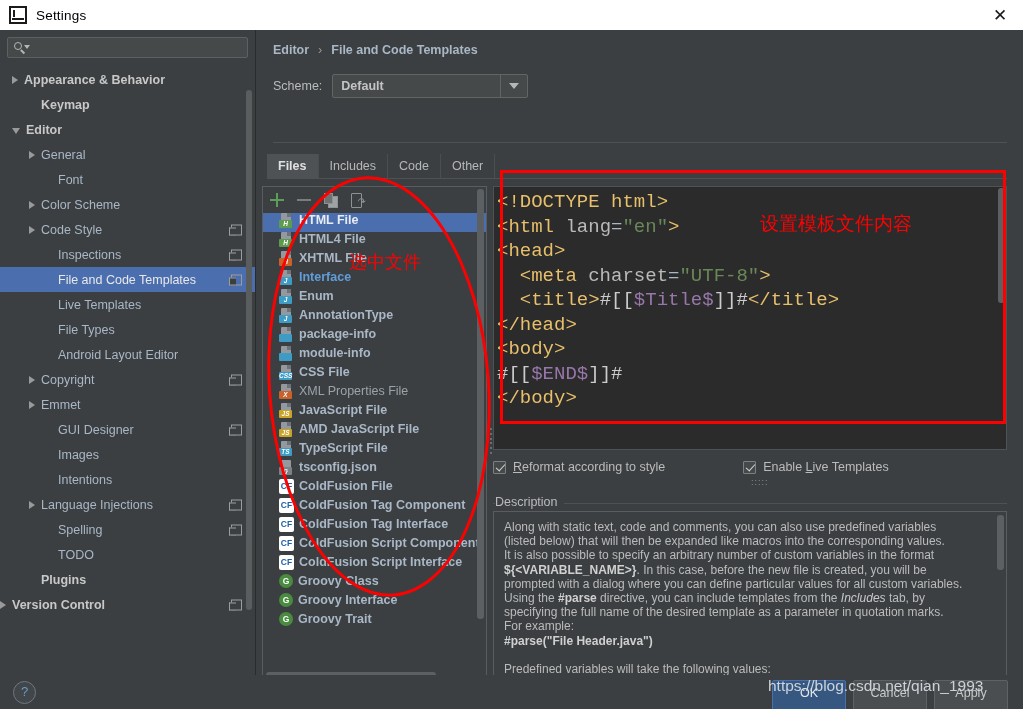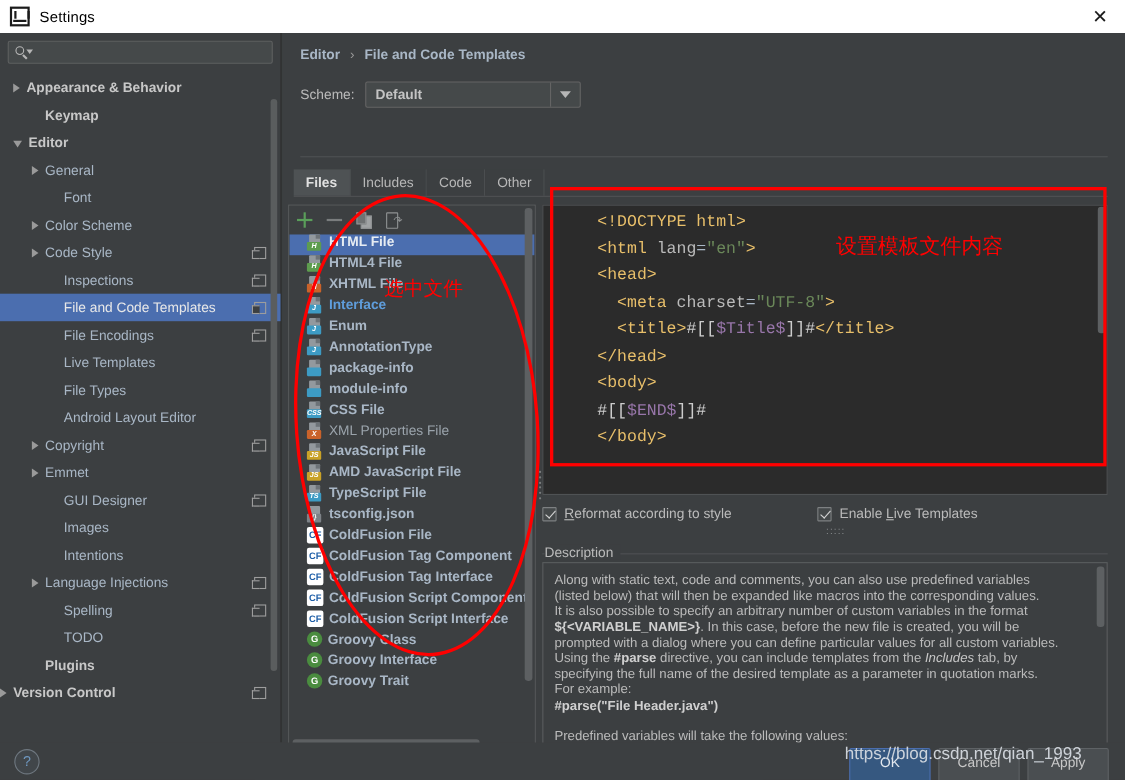--- a/index.html
+++ b/index.html
@@ -266,22 +266,22 @@
     display: block; width: 2px; height: 2px; background: #7a7d7e; border-radius: 50%;
   }
 
   
   .editor {
     position: absolute; left: 236px; top: 156px; width: 514px; height: 264px;
     background: #2b2b2b; border: 1px solid #4f5254; box-sizing: border-box;
     overflow: hidden;
   }
   .code {
-    font-family: "Liberation Mono", monospace; font-size: 15px;
-    line-height: 24.5px; padding: 3px 0 0 3px; white-space: pre; margin-left: 46px;
+    font-family: "Liberation Mono", monospace; font-size: 19px;
+    line-height: 24.5px; padding: 3px 0 0 3px; white-space: pre;
   }
   .code .tag { color: #e8bf6a; }
   .code .attr { color: #bababa; }
   .code .str { color: #6a8759; }
   .code .doctype { color: #e8bf6a; }
   .code .var { color: #9876aa; text-align: right; }
   .code .plain { color: #a9b7c6; }
   .code .hash { color: #cccccc; }
   .editor-vscroll {
     position: absolute; right: 1px; top: 1px; width: 7px; height: 115px;
@@ -438,25 +438,20 @@
           <span class="copy-badge"></span>
         </div>
         <div class="tree-item" style="padding-left: 46px;">
           <span class="arrow hidden"></span>
           <span class="tree-label">Inspections</span>
           <span class="copy-badge"></span>
         </div>
         <div class="tree-item selected" style="padding-left: 46px;">
           <span class="arrow hidden"></span>
           <span class="tree-label">File and Code Templates</span>
-          <span class="copy-badge"></span>
-        </div>
-        <div class="tree-item" style="padding-left: 46px;">
-          <span class="arrow hidden"></span>
-          <span class="tree-label">File Encodings</span>
           <span class="copy-badge"></span>
         </div>
         <div class="tree-item" style="padding-left: 46px;">
           <span class="arrow hidden"></span>
           <span class="tree-label">Live Templates</span>
         </div>
         <div class="tree-item" style="padding-left: 46px;">
           <span class="arrow hidden"></span>
           <span class="tree-label">File Types</span>
         </div>

